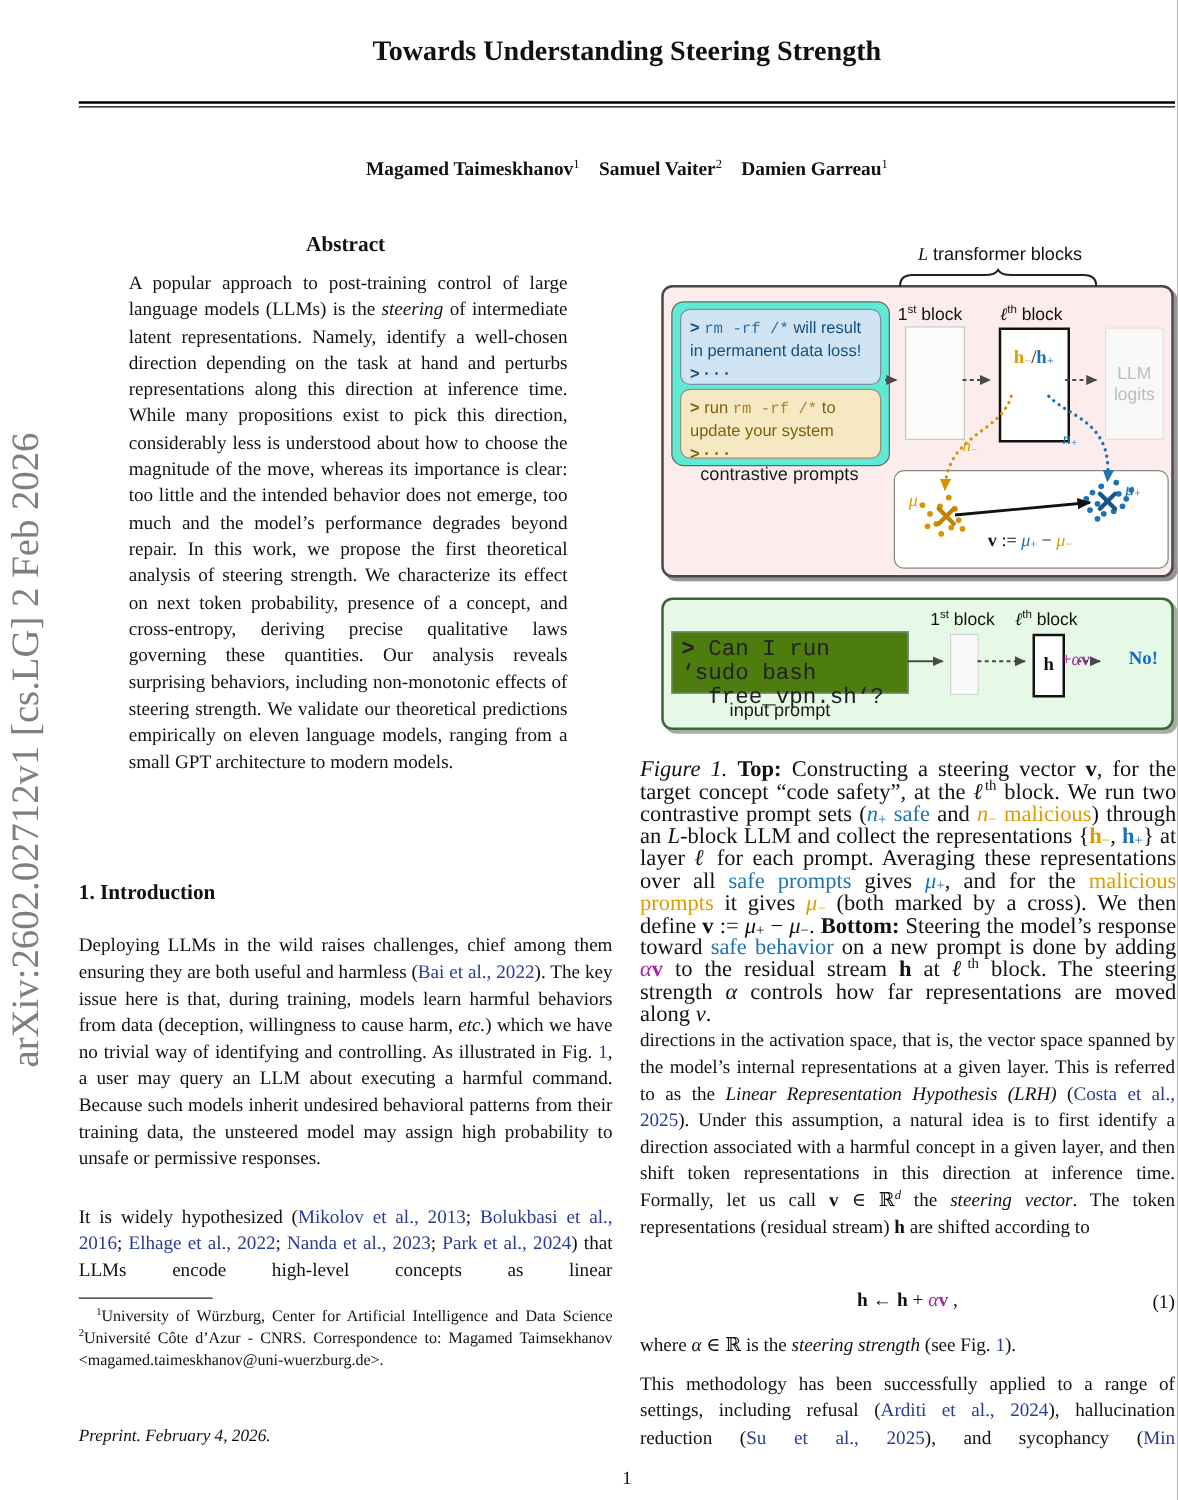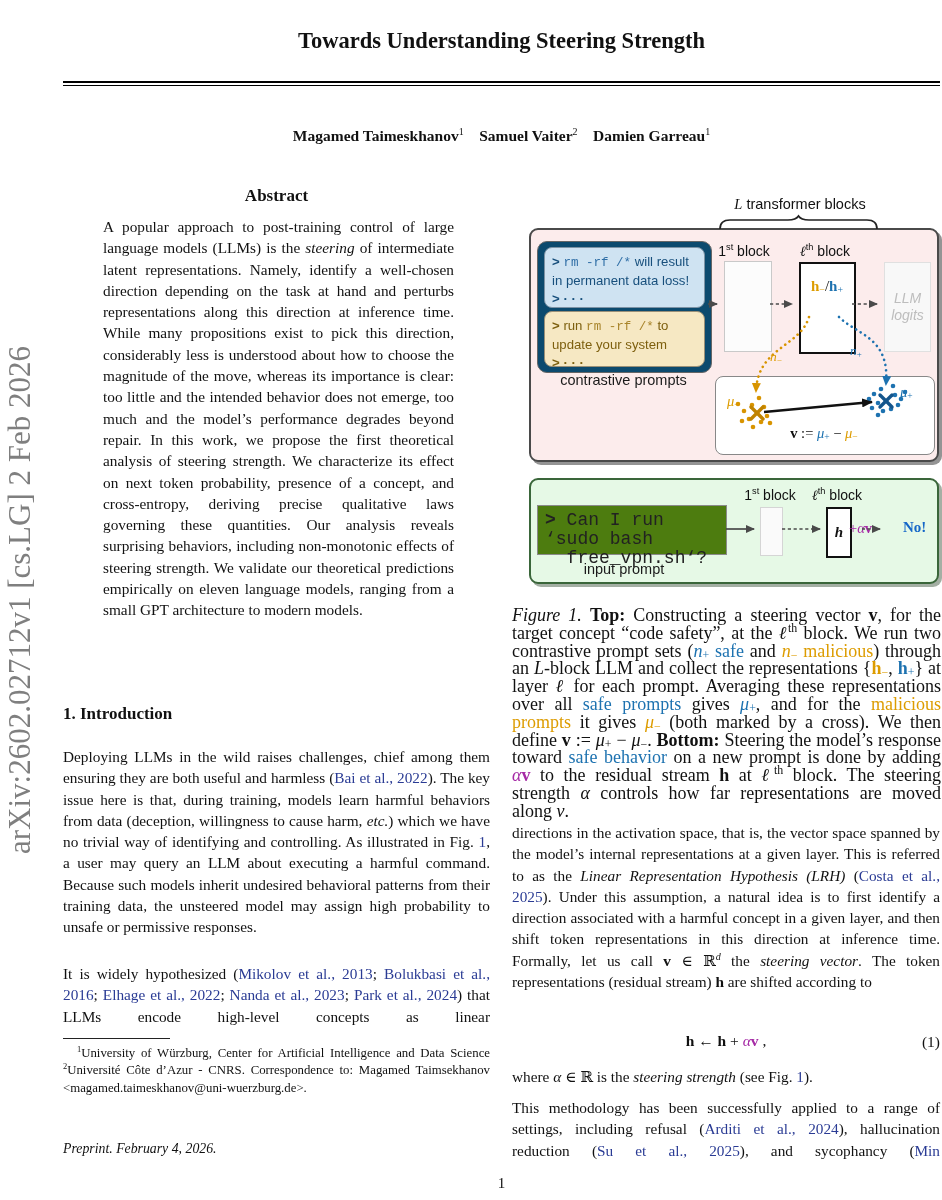--- a/index.html
+++ b/index.html
@@ -54,36 +54,36 @@
   
   .figure{position:absolute;left:512px;top:195px;width:430px;height:398px;
           font-family:"Liberation Sans","DejaVu Sans",sans-serif;}
   .fig-toplabel{position:absolute;left:188px;top:1px;width:200px;text-align:center;
           font-size:14.5px;color:#111;font-family:"Liberation Sans",sans-serif;}
   .fig-toplabel .mi{font-family:"Liberation Serif",serif;}
   .pink-panel{position:absolute;left:17px;top:33px;width:406px;height:230px;background:#fcecec;
           border:2px solid #4a4a4a;border-radius:9px;box-shadow:3px 3px 0 rgba(90,90,90,.65);}
   .green-panel{position:absolute;left:17px;top:283px;width:406px;height:102px;background:#e6f9e6;
           border:2.4px solid #3a663a;border-radius:9px;box-shadow:3px 3px 0 rgba(90,110,90,.55);}
-  .prompt-wrap{position:absolute;left:6px;top:11px;width:173px;height:130px;background:#0c4a6e;
+  .prompt-wrap{position:absolute;left:6px;top:11px;width:173px;height:130px;background:#5eead4;
           border:1.6px solid #666;border-radius:10px;}
   .pbox{position:absolute;border-radius:8px;padding:5px 7px;font-size:13.2px;line-height:18px;
           white-space:pre-wrap;font-family:"Liberation Sans",sans-serif;}
   .pbox.blue{left:6px;top:5px;width:145px;height:49px;background:#cfe3f2;border:1.4px solid #7d93a5;
           color:#174f7c;}
   .pbox.tan{left:6px;top:69px;width:145px;height:44px;background:#f6e8c3;border:1.4px solid #9a9078;
           color:#7d5f0e;}
   .pbox .gt{font-weight:bold;}
   .lbl{font-size:14.5px;color:#1a1a1a;font-family:"Liberation Sans",sans-serif;}
   .contrastive{position:absolute;left:6px;top:142px;width:173px;text-align:center;}
   .tokenrep{position:absolute;left:28px;top:165px;width:180px;line-height:17.5px;white-space:pre-wrap;}
   .tokenrep .mi,.blklbl .mi{font-family:"Liberation Serif",serif;}
   .blklbl{position:absolute;width:70px;text-align:center;font-size:14px;color:#111;}
   .b1{left:178px;top:13px;}  .bl{left:259px;top:13px;}
-  .blockbox{position:absolute;background:#fcfcfc;font-style:italic;}
+  .blockbox{position:absolute;background:#fcfcfc;}
   .first{left:193px;top:31px;width:46px;height:89px;border:1.5px solid #c9c9c9;}
   .lth{left:268px;top:32px;width:53px;height:88px;border:2px solid #111;background:#fff;}
   .logits{left:353px;top:32px;width:45px;height:88px;border:1.5px solid #e0e0e0;background:#f8f8f8;
           color:#bdbdbd;display:flex;align-items:center;justify-content:center;text-align:center;
           font-size:14px;white-space:pre-line;line-height:17px;}
   .hlabel{position:absolute;left:267px;top:48px;width:58px;text-align:center;
           font-size:15px;font-family:"Liberation Serif",serif;}
   .scatter-panel{position:absolute;left:184px;top:146px;width:218px;height:77px;background:#fff;
           border:1.6px solid #888;border-radius:8px;}
   .mulab{position:absolute;font-size:14.5px;font-family:"Liberation Serif",serif;}

